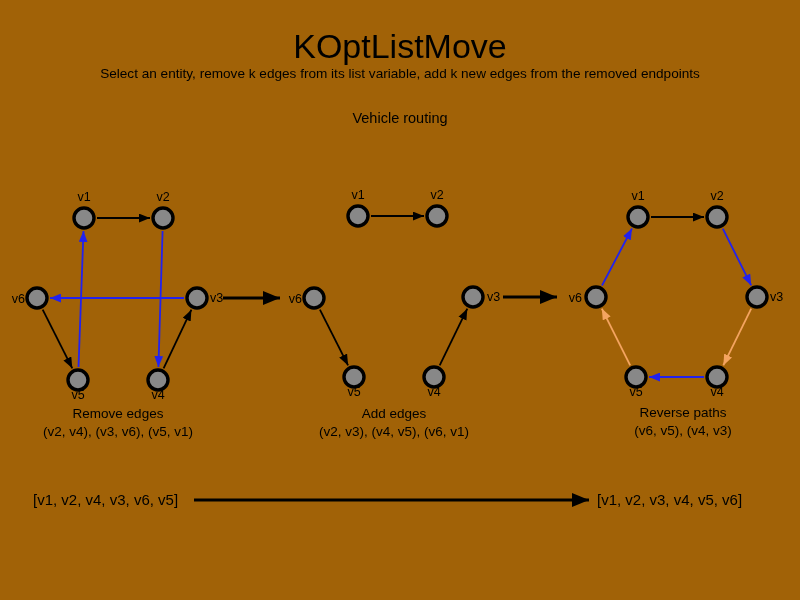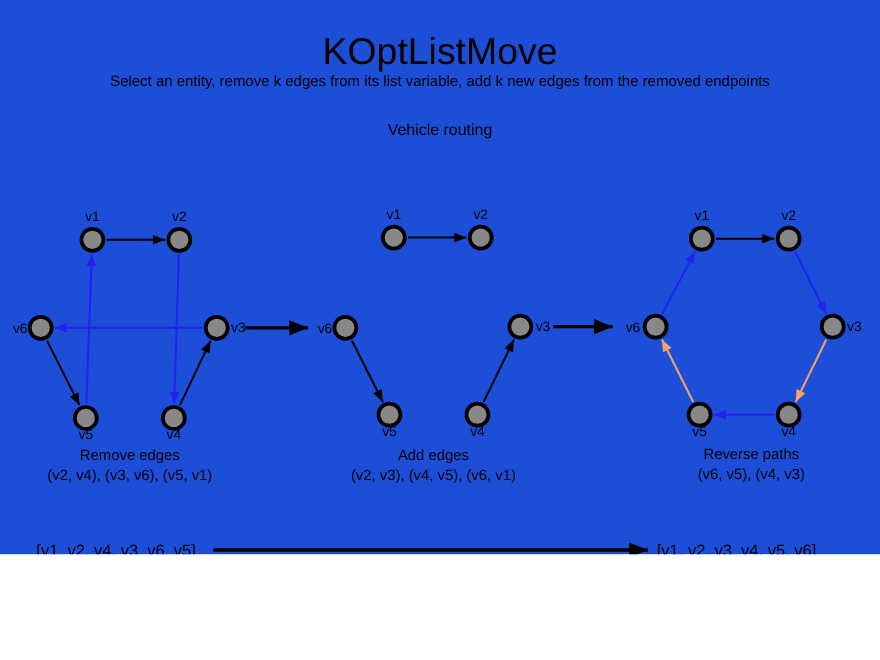--- a/index.html
+++ b/index.html
@@ -1,16 +1,16 @@
 <!DOCTYPE html>
 <html><head>
 <meta charset="utf-8">
 <style>
   html,body { margin:0; padding:0; background:#ffffff; }
-  .canvas { position:relative; width:800px; height:504px; background:#1d4ed8; overflow:hidden; }
+  .canvas { position:relative; width:800px; height:600px; background:#a16207; overflow:hidden; }
   svg text { font-family:"Liberation Sans", sans-serif; fill:#000000; }
   .title-text   { font-size:34px; text-anchor:middle; }
   .subtitle-text{ font-size:13.6px; text-anchor:middle; }
   .context-text { font-size:14.5px; text-anchor:middle; }
   .nlabel       { font-size:12.5px; text-anchor:middle; }
   .nlabel-start { font-size:12.5px; text-anchor:start; }
   .nlabel-end   { font-size:12.5px; text-anchor:end; }
   .caption      { font-size:13.5px; text-anchor:middle; }
   .list-text    { font-size:15px; text-anchor:start; }
   .node  { stroke:#000000; stroke-width:3.4; }

